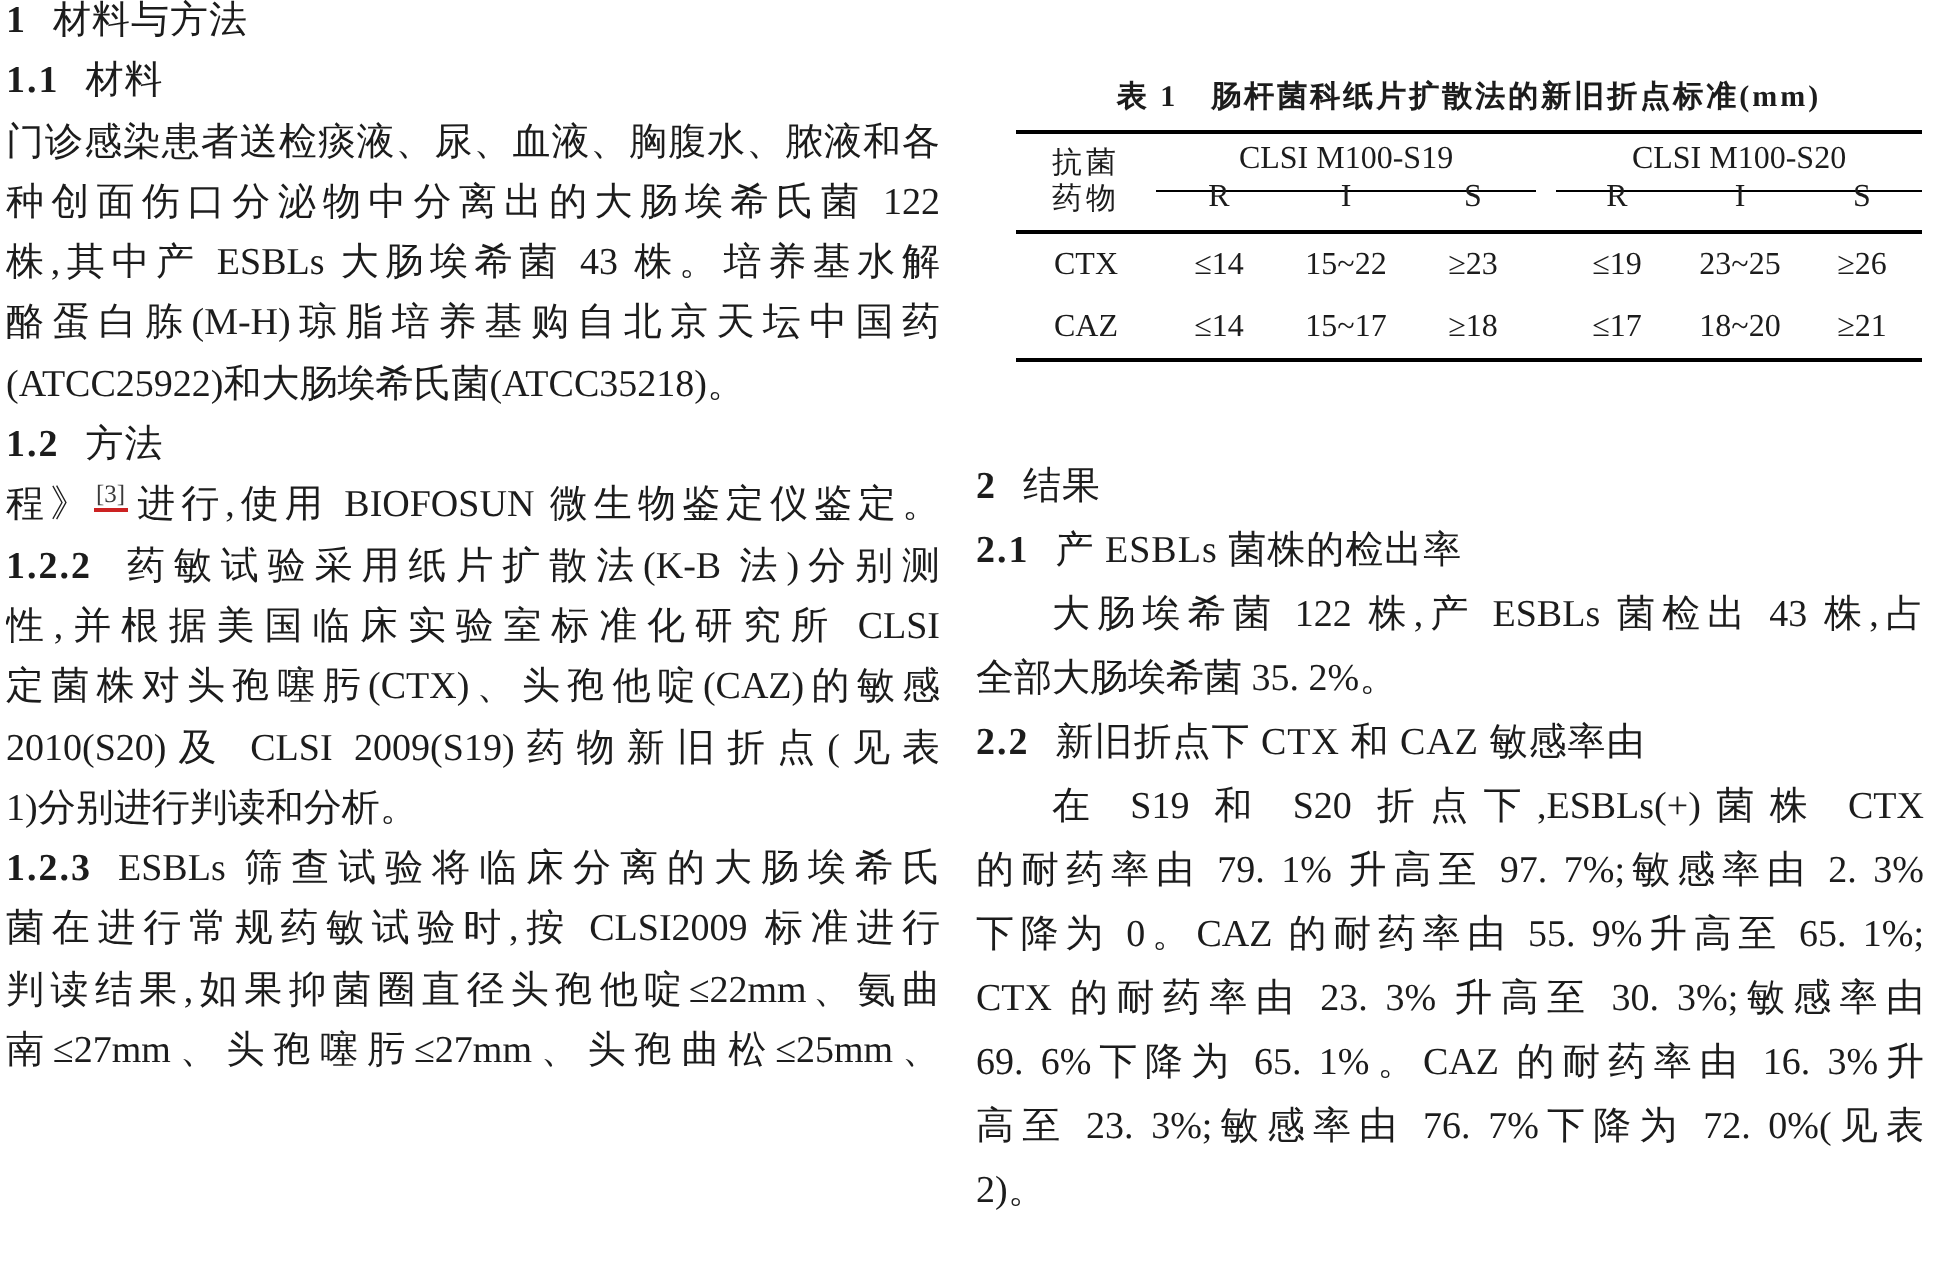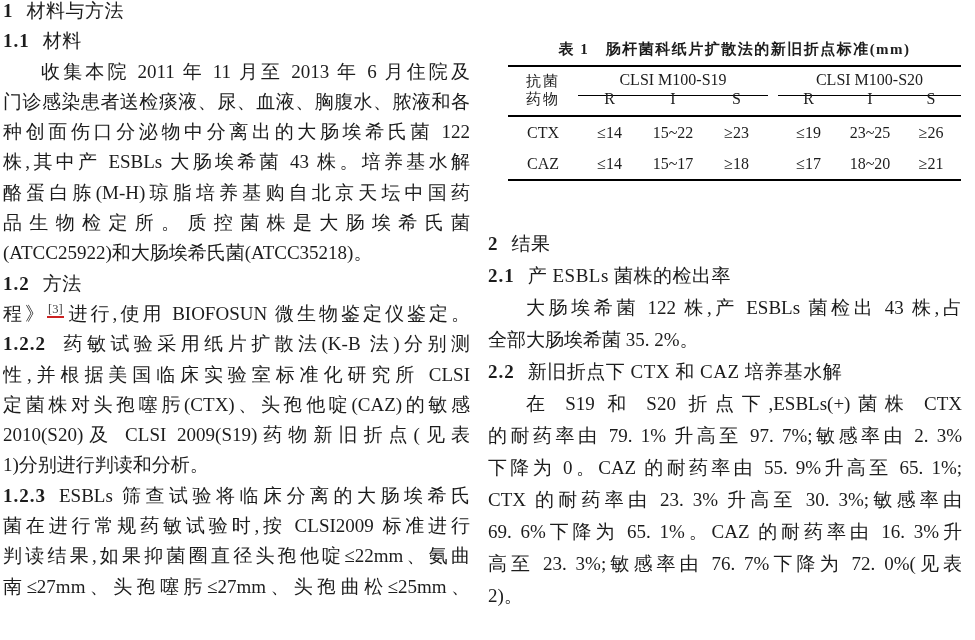--- a/index.html
+++ b/index.html
@@ -46,26 +46,24 @@
   .c{text-align:center;font-size:16px;white-space:nowrap;}
   .c.cn{font-size:15px;letter-spacing:2px;}
   .group{border-bottom:1.5px solid #000;height:28px;line-height:26px;}
 </style>
 </head>
 <body>
 
 <div class="col-left">
   <div class="ln heading"><span class="num">1</span><span>材料与方法</span></div>
   <div class="ln heading"><span class="num">1.1</span><span>材料</span></div>
-  <div class="ln j ind">收集本院 2011 年 11 月至 2013 年 6 月住院及</div>
   <div class="ln j">门诊感染患者送检痰液、尿、血液、胸腹水、脓液和各</div>
   <div class="ln j">种创面伤口分泌物中分离出的大肠埃希氏菌 122</div>
   <div class="ln j">株,其中产 ESBLs 大肠埃希菌 43 株。培养基水解</div>
   <div class="ln j">酪蛋白胨(M-H)琼脂培养基购自北京天坛中国药</div>
-  <div class="ln j">品生物检定所。质控菌株是大肠埃希氏菌</div>
   <div class="ln">(ATCC25922)和大肠埃希氏菌(ATCC35218)。</div>
   <div class="ln heading"><span class="num">1.2</span><span>方法</span></div>
   <div class="ln j"><span>程》</span><span class="ref">[3]</span><span>进行,使用 BIOFOSUN 微生物鉴定仪鉴定。</span></div>
   <div class="ln j"><span class="num">1.2.2</span><span>药敏试验采用纸片扩散法(K-B 法)分别测</span></div>
   <div class="ln j">性,并根据美国临床实验室标准化研究所 CLSI</div>
   <div class="ln j">定菌株对头孢噻肟(CTX)、头孢他啶(CAZ)的敏感</div>
   <div class="ln j">2010(S20)及 CLSI 2009(S19)药物新旧折点(见表</div>
   <div class="ln">1)分别进行判读和分析。</div>
   <div class="ln j"><span class="num">1.2.3</span><span>ESBLs 筛查试验将临床分离的大肠埃希氏</span></div>
   <div class="ln j">菌在进行常规药敏试验时,按 CLSI2009 标准进行</div>
@@ -115,21 +113,21 @@
         <div class="c">≥21</div>
       </div>
     </div>
   </div>
 
   <div class="right-text">
     <div class="ln heading"><span class="num">2</span><span>结果</span></div>
     <div class="ln heading"><span class="num">2.1</span><span>产 ESBLs 菌株的检出率</span></div>
     <div class="ln j ind">大肠埃希菌 122 株,产 ESBLs 菌检出 43 株,占</div>
     <div class="ln">全部大肠埃希菌 35. 2%。</div>
-    <div class="ln heading"><span class="num">2.2</span><span>新旧折点下 CTX 和 CAZ 培养基水解</span></div>
+    <div class="ln heading"><span class="num">2.2</span><span>新旧折点下 CTX 和 CAZ 敏感率由</span></div>
     <div class="ln j ind">在 S19 和 S20 折点下,ESBLs(+)菌株 CTX</div>
     <div class="ln j">的耐药率由 79. 1% 升高至 97. 7%;敏感率由 2. 3%</div>
     <div class="ln j">下降为 0。CAZ 的耐药率由 55. 9%升高至 65. 1%;</div>
     <div class="ln j">CTX 的耐药率由 23. 3% 升高至 30. 3%;敏感率由</div>
     <div class="ln j">69. 6%下降为 65. 1%。CAZ 的耐药率由 16. 3%升</div>
     <div class="ln j">高至 23. 3%;敏感率由 76. 7%下降为 72. 0%(见表</div>
     <div class="ln">2)。</div>
   </div>
 </div>
 

